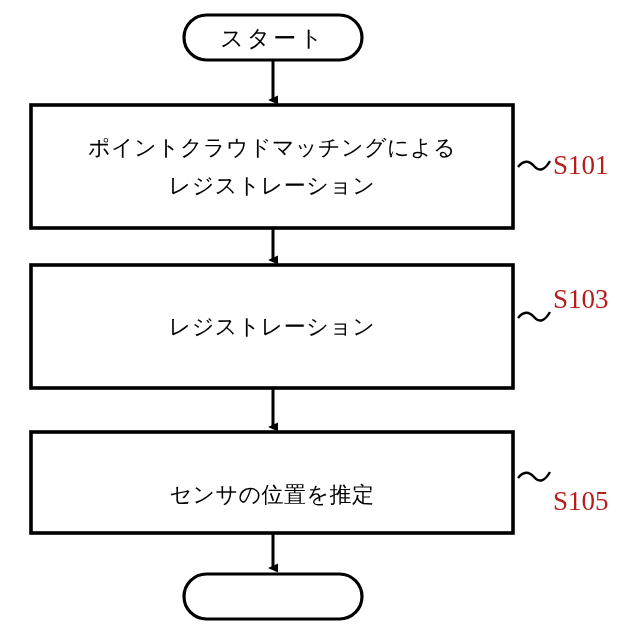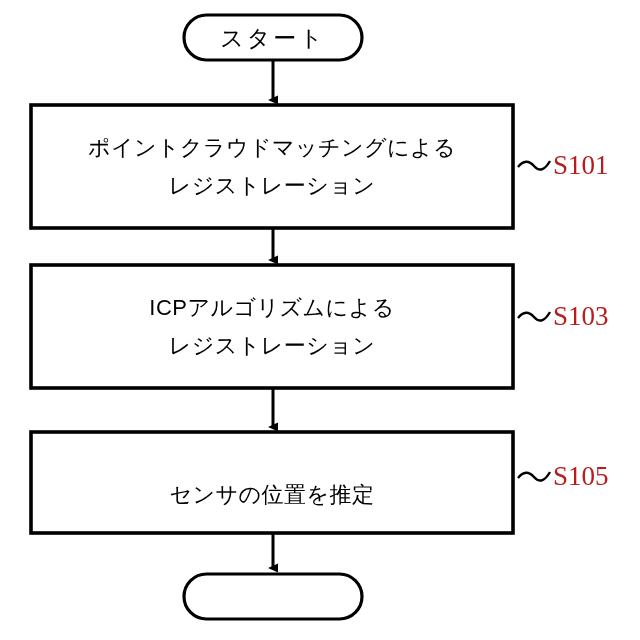--- a/index.html
+++ b/index.html
@@ -92,26 +92,25 @@
   <div class="node-text terminal-text" style="left:184px; top:15px; width:178px; height:45px;">
     <span>スタート</span>
   </div>
 
   <div class="node-text" style="left:31px; top:105px; width:482px; height:123px;">
     <span>ポイントクラウドマッチングによる</span>
     <span>レジストレーション</span>
   </div>
 
   <div class="node-text" style="left:31px; top:265px; width:482px; height:123px;">
-    <span>ICPアルゴリズムによる</span>
     <span>レジストレーション</span>
   </div>
 
   <div class="node-text" style="left:31px; top:432px; width:482px; height:126px;">
     <span>センサの位置を推定</span>
   </div>
 
 
   <div class="step-label" style="left:553px; top:152px;">S101</div>
-  <div class="step-label" style="left:553px; top:303px;">S103</div>
-  <div class="step-label" style="left:553px; top:463px;">S105</div>
+  <div class="step-label" style="left:553px; top:286px;">S103</div>
+  <div class="step-label" style="left:553px; top:488px;">S105</div>
 
 </div>
 
 </body></html>

